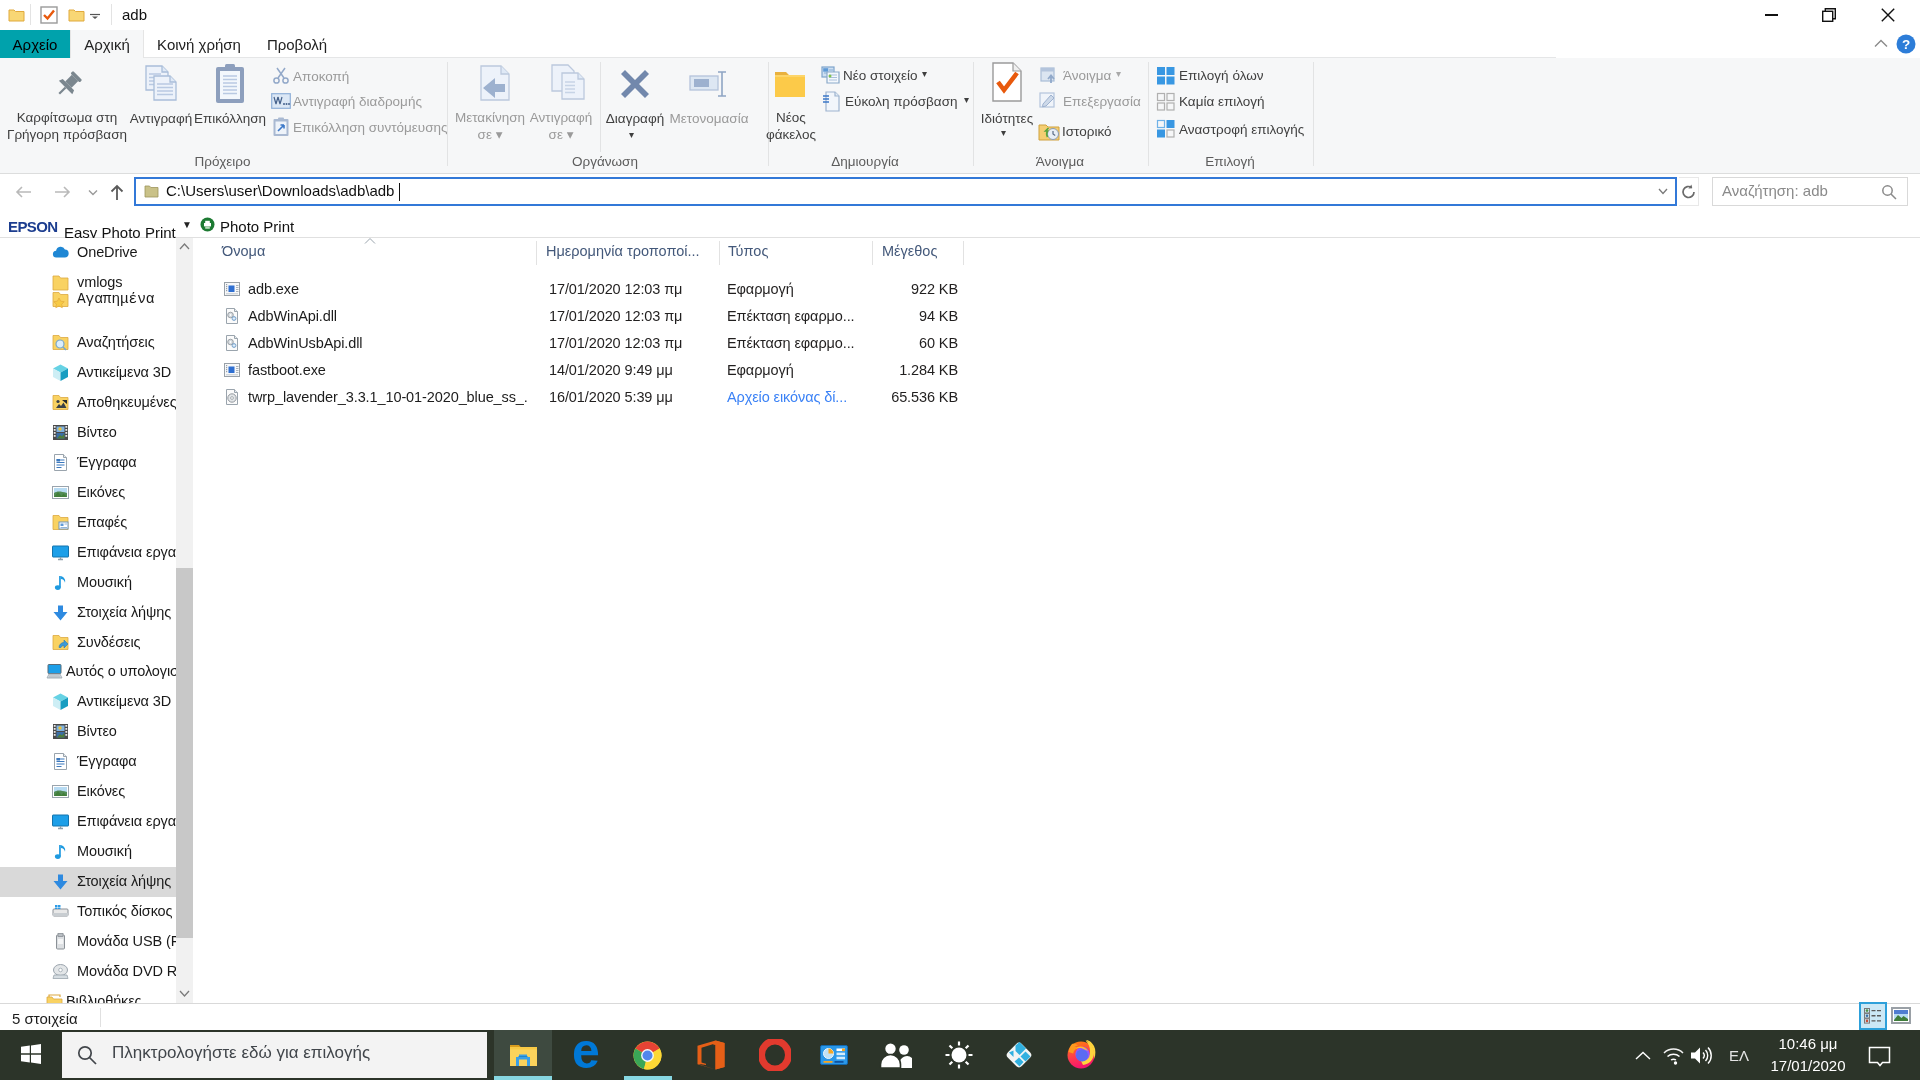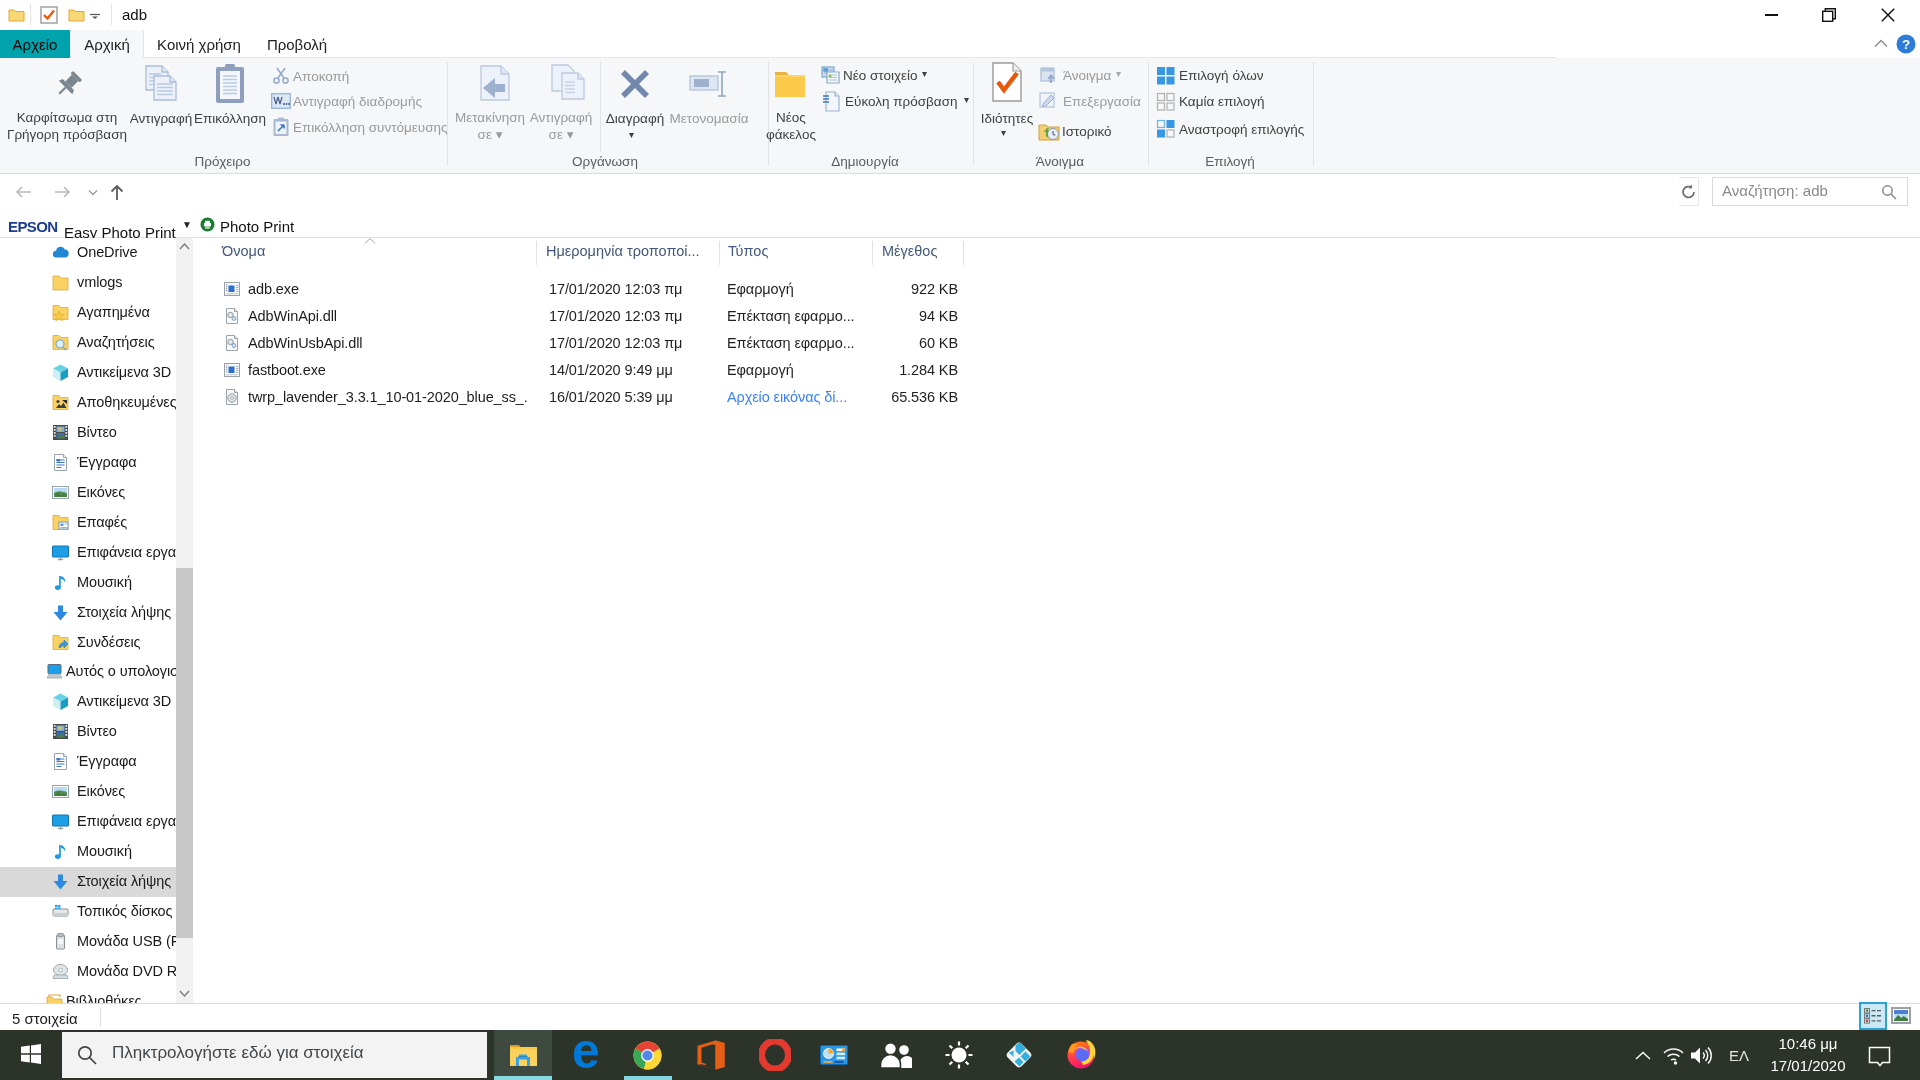--- a/index.html
+++ b/index.html
@@ -283,20 +283,30 @@
     </svg>
     <svg class="abs" style="left:54px;top:11px;" width="18" height="14" viewBox="0 0 18 14">
       <path d="M1 7 L15 7 M10 2 L15 7 L10 12" fill="none" stroke="#b9b9b9" stroke-width="1.6"></path>
     </svg>
     <svg class="abs" style="left:88px;top:15px;" width="10" height="7" viewBox="0 0 10 7">
       <path d="M1 1.5 L5 5.5 L9 1.5" fill="none" stroke="#9a9a9a" stroke-width="1.4"></path>
     </svg>
     <svg class="abs" style="left:110px;top:10px;" width="14" height="17" viewBox="0 0 14 17">
       <path d="M7 16 L7 2 M1.5 7.5 L7 2 L12.5 7.5" fill="none" stroke="#5a5a5a" stroke-width="1.8"></path>
     </svg>
+    <div id="addrbox">
+      <svg class="abs" style="left:8px;top:5px;" width="15" height="15" viewBox="0 0 15 15">
+        <path d="M1 2 L5.5 2 L6.8 3.5 L14 3.5 L14 13 L1 13 Z" fill="#c9c188" stroke="#9d945c" stroke-width="0.8"></path>
+      </svg>
+      <div class="abs" style="left:30px;top:3px;font-size:15px;color:#111;">C:\Users\user\Downloads\adb\adb</div>
+      <div class="abs" style="left:263px;top:4px;width:1px;height:18px;background:#111;"></div>
+      <svg class="abs" style="left:1522px;top:9px;" width="10" height="7" viewBox="0 0 10 7">
+        <path d="M1 1 L5 5.5 L9 1" fill="none" stroke="#7a7a7a" stroke-width="1.3"></path>
+      </svg>
+    </div>
     <div id="refreshbox">
       <svg class="abs" style="left:2px;top:6px;" width="15" height="16" viewBox="0 0 15 16">
         <path d="M13 8 a5.5 5.5 0 1 1 -2.2 -4.4" fill="none" stroke="#6a6a6a" stroke-width="1.7"></path>
         <path d="M10.5 0.5 L11.2 4.3 L7.4 4.4 Z" fill="#6a6a6a"></path>
       </svg>
     </div>
     <div id="searchbox">
       <div class="abs" style="left:9px;top:4px;font-size:15px;color:#8a8a8a;">Αναζήτηση: adb</div>
       <svg class="abs" style="left:168px;top:6px;" width="16" height="16" viewBox="0 0 16 16">
         <circle cx="6.5" cy="6.5" r="4.7" fill="none" stroke="#8a8a8a" stroke-width="1.5"></circle>
@@ -323,21 +333,21 @@
             <path d="M5.5 14.5 a3.4 3.4 0 0 1 -0.4 -6.8 a4.6 4.6 0 0 1 8.8 -1.2 a3.9 3.9 0 0 1 -0.4 7.9 z" fill="#1f87d4"></path>
           </svg>
           <div class="lbl">OneDrive</div>
         </div>
       <div class="sitem" style="top:30px;">
           <svg class="ic" viewBox="0 0 19 19">
             <path d="M2 3 h6 l1.5 2 h7.5 v12 h-15 z" fill="#f9d262" stroke="#dca841" stroke-width="0.8"></path>
           </svg>
           <div class="lbl">vmlogs</div>
         </div>
-      <div class="sitem" style="top:60px;">
+      <div class="sitem" style="top:47px;font-family:Liberation Mono, monospace;">
           <svg class="ic" viewBox="0 0 19 19">
             <path d="M2 2.5 h6 l1.5 2 h7.5 v12 h-15 z" fill="#f9d262" stroke="#dca841" stroke-width="0.8"></path>
             <path d="M8 8 l1.7 3.2 3.5 0.5 -2.5 2.5 0.6 3.5 -3.3 -1.7 -3.2 1.7 0.6 -3.5 -2.6 -2.5 3.6 -0.5 z" fill="#f7ca45" stroke="#e2a93b" stroke-width="0.7"></path>
           </svg>
           <div class="lbl">Αγαπημένα</div>
         </div>
       <div class="sitem" style="top:90px;">
           <svg class="ic" viewBox="0 0 19 19">
             <path d="M2 2.5 h6 l1.5 2 h7.5 v12 h-15 z" fill="#f9d262" stroke="#dca841" stroke-width="0.8"></path>
             <circle cx="9" cy="11" r="4" fill="#dbeefc" stroke="#7aa7c9" stroke-width="1.2"></circle>
@@ -699,21 +709,21 @@
           <path d="M10 1.4 L20 0 V9.3 H10 Z"></path>
           <path d="M0 10.7 H8.8 V18.4 L0 17.2 Z"></path>
           <path d="M10 10.7 H20 V20 L10 18.6 Z"></path>
         </g>
     </svg>
     <div id="tsearch">
       <svg class="abs" style="left:15px;top:13px;" width="20" height="20" viewBox="0 0 20 20">
         <circle cx="8" cy="8" r="6.2" fill="none" stroke="#42464b" stroke-width="1.7"></circle>
         <path d="M12.5 12.5 L19 19" stroke="#42464b" stroke-width="1.7"></path>
       </svg>
-      <div class="abs" style="left:50px;top:11px;font-size:17px;color:#41464b;">Πληκτρολογήστε εδώ για στοιχεία</div>
+      <div class="abs" style="left:50px;top:11px;font-size:17px;color:#41464b;">Πληκτρολογήστε εδώ για επιλογής</div>
     </div>
     <div class="abs" style="left:494px;top:0;width:58px;height:50px;background:#3e4a40;"></div>
     <div class="abs" style="left:494px;top:46px;width:58px;height:4px;background:#87d7e2;"></div>
     <svg class="abs" style="left:509px;top:12px;" width="29" height="26" viewBox="0 0 29 26">
       <path d="M1 3 h9 l2 2.5 h-11 z" fill="#d89c1e"></path>
       <path d="M1 5 h27 v19 h-27 z" fill="#f7c945"></path>
       <path d="M1 7.5 h27 v16.5 h-27 z" fill="#fbd35c"></path>
       <path d="M7 15 v9 h14 v-9 l-3 0 0 -2.5 -8 0 0 2.5 z" fill="#3aa0e8"></path>
       <path d="M9.5 15 v-1 h9 v1 z" fill="#2188cc"></path>
       <path d="M10 17.5 h8 v6.5 h-8 z" fill="#fbd35c"></path>

